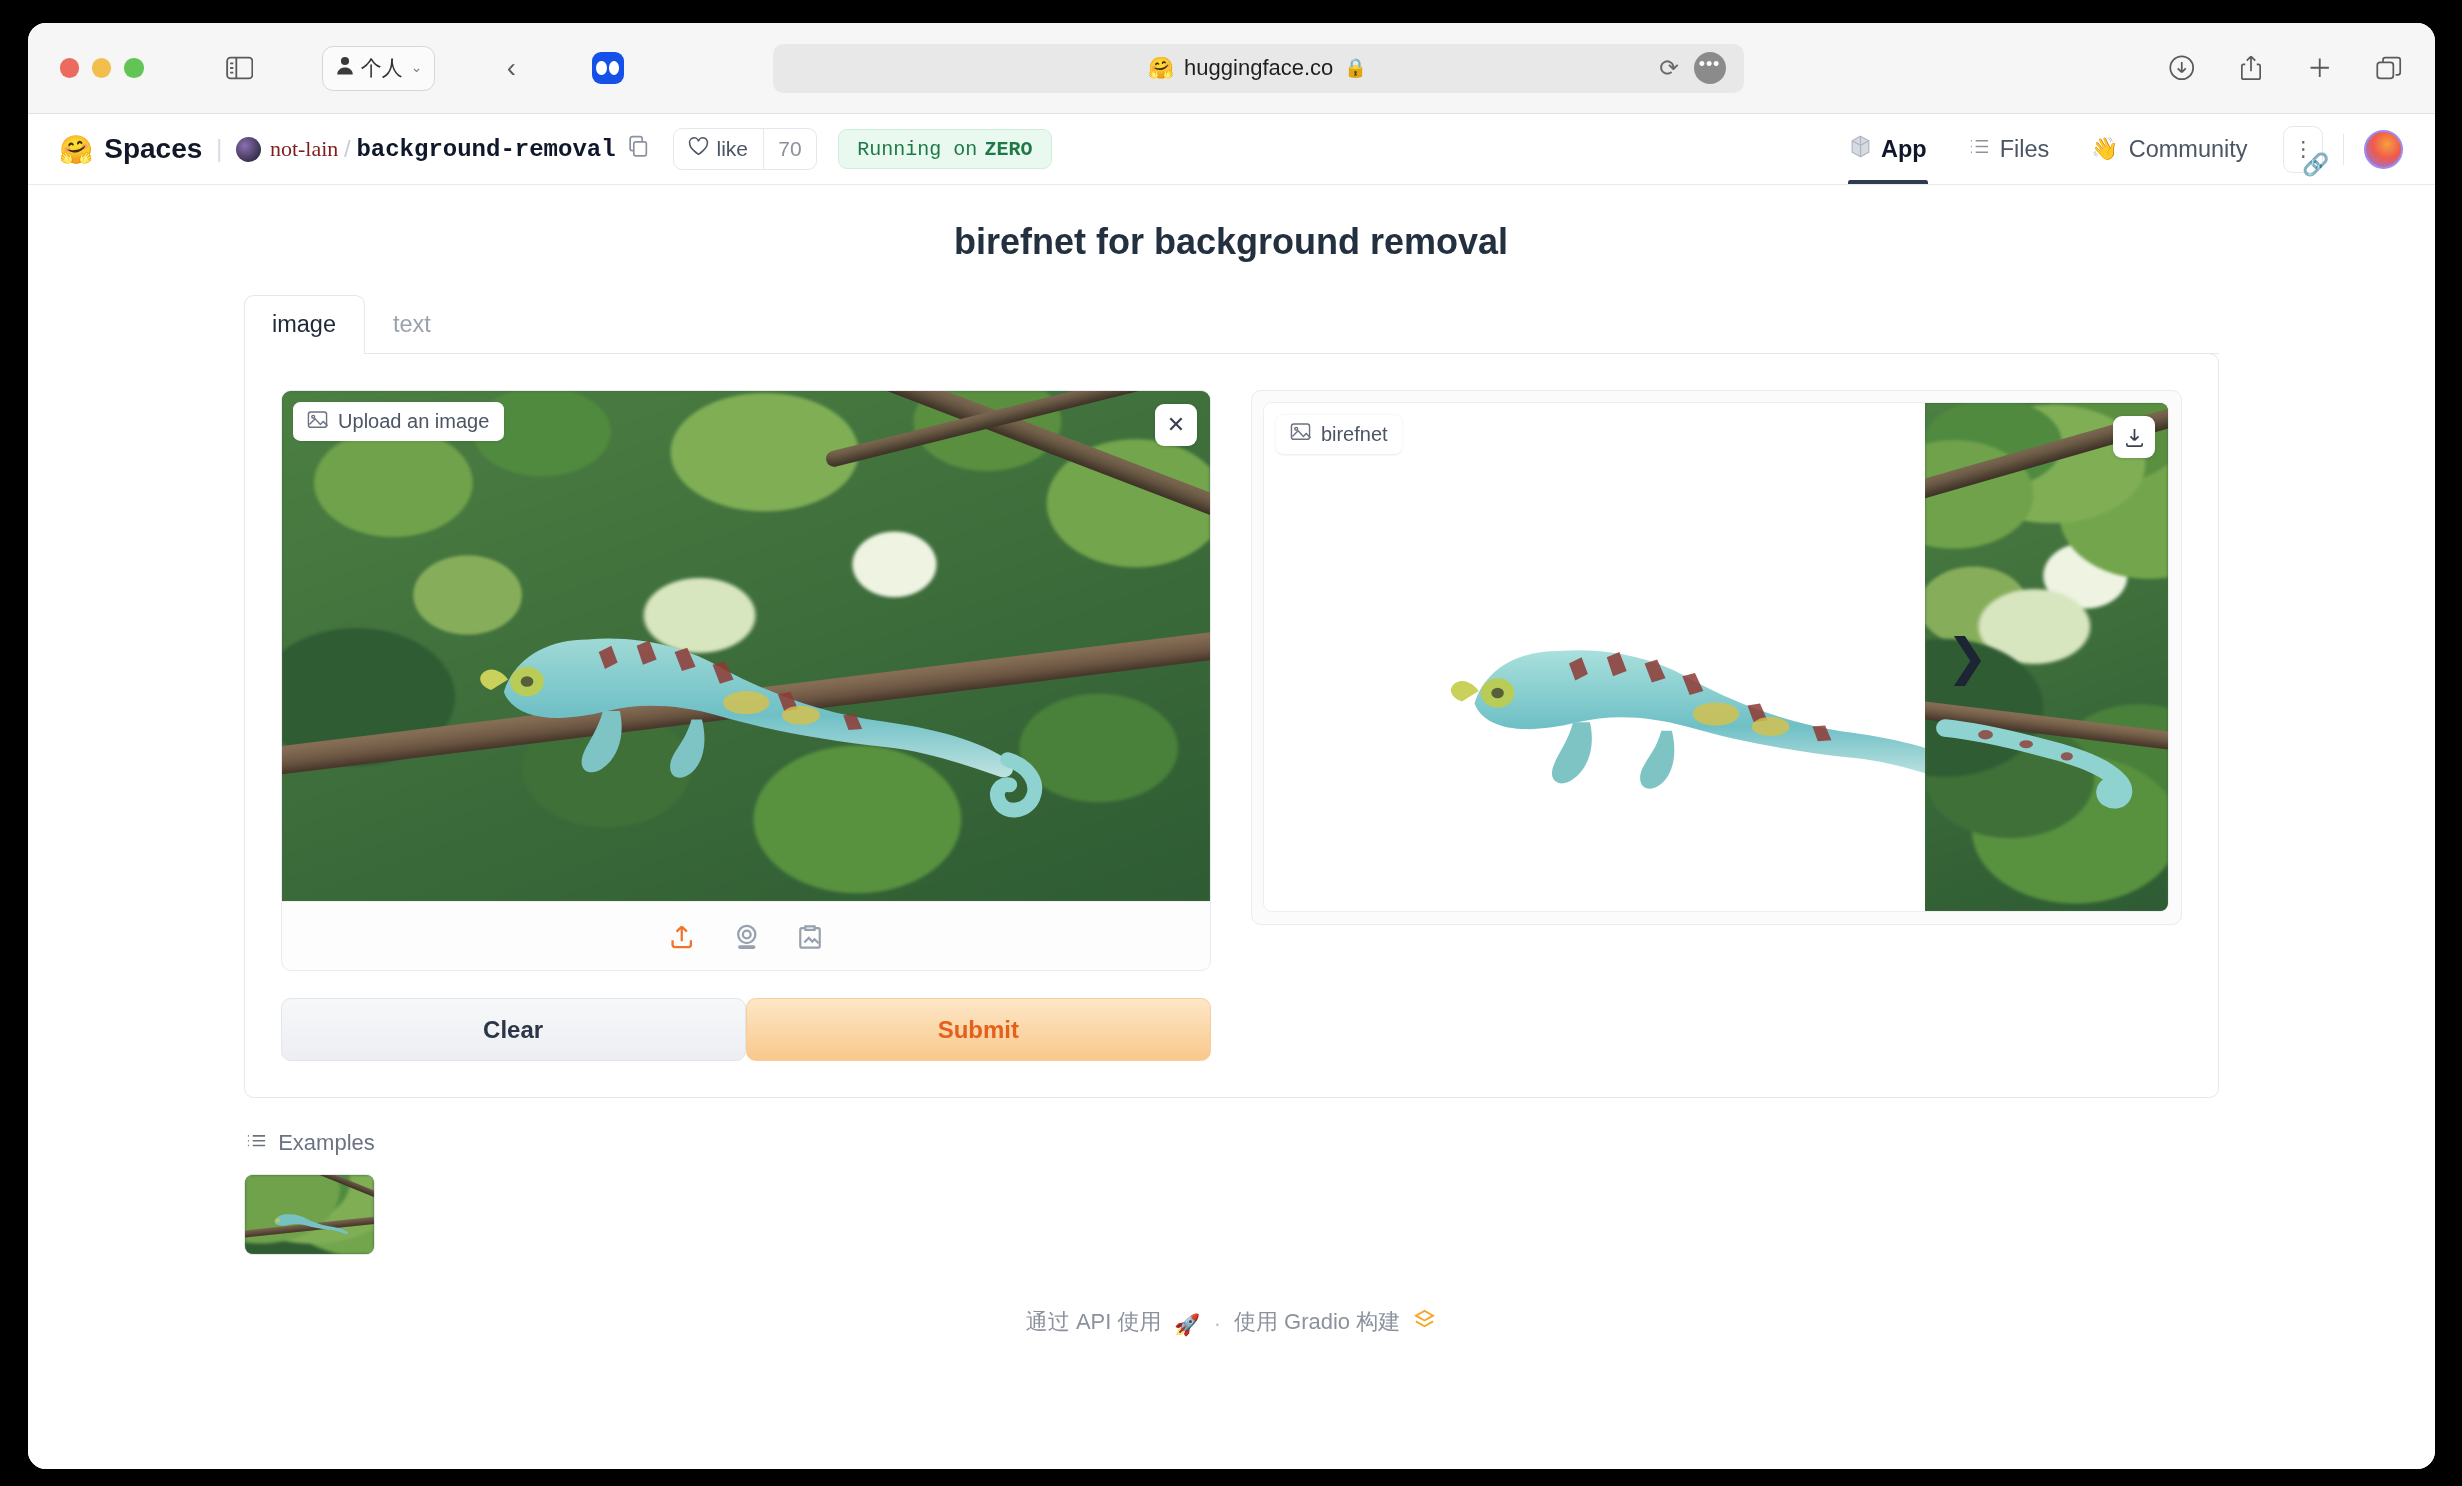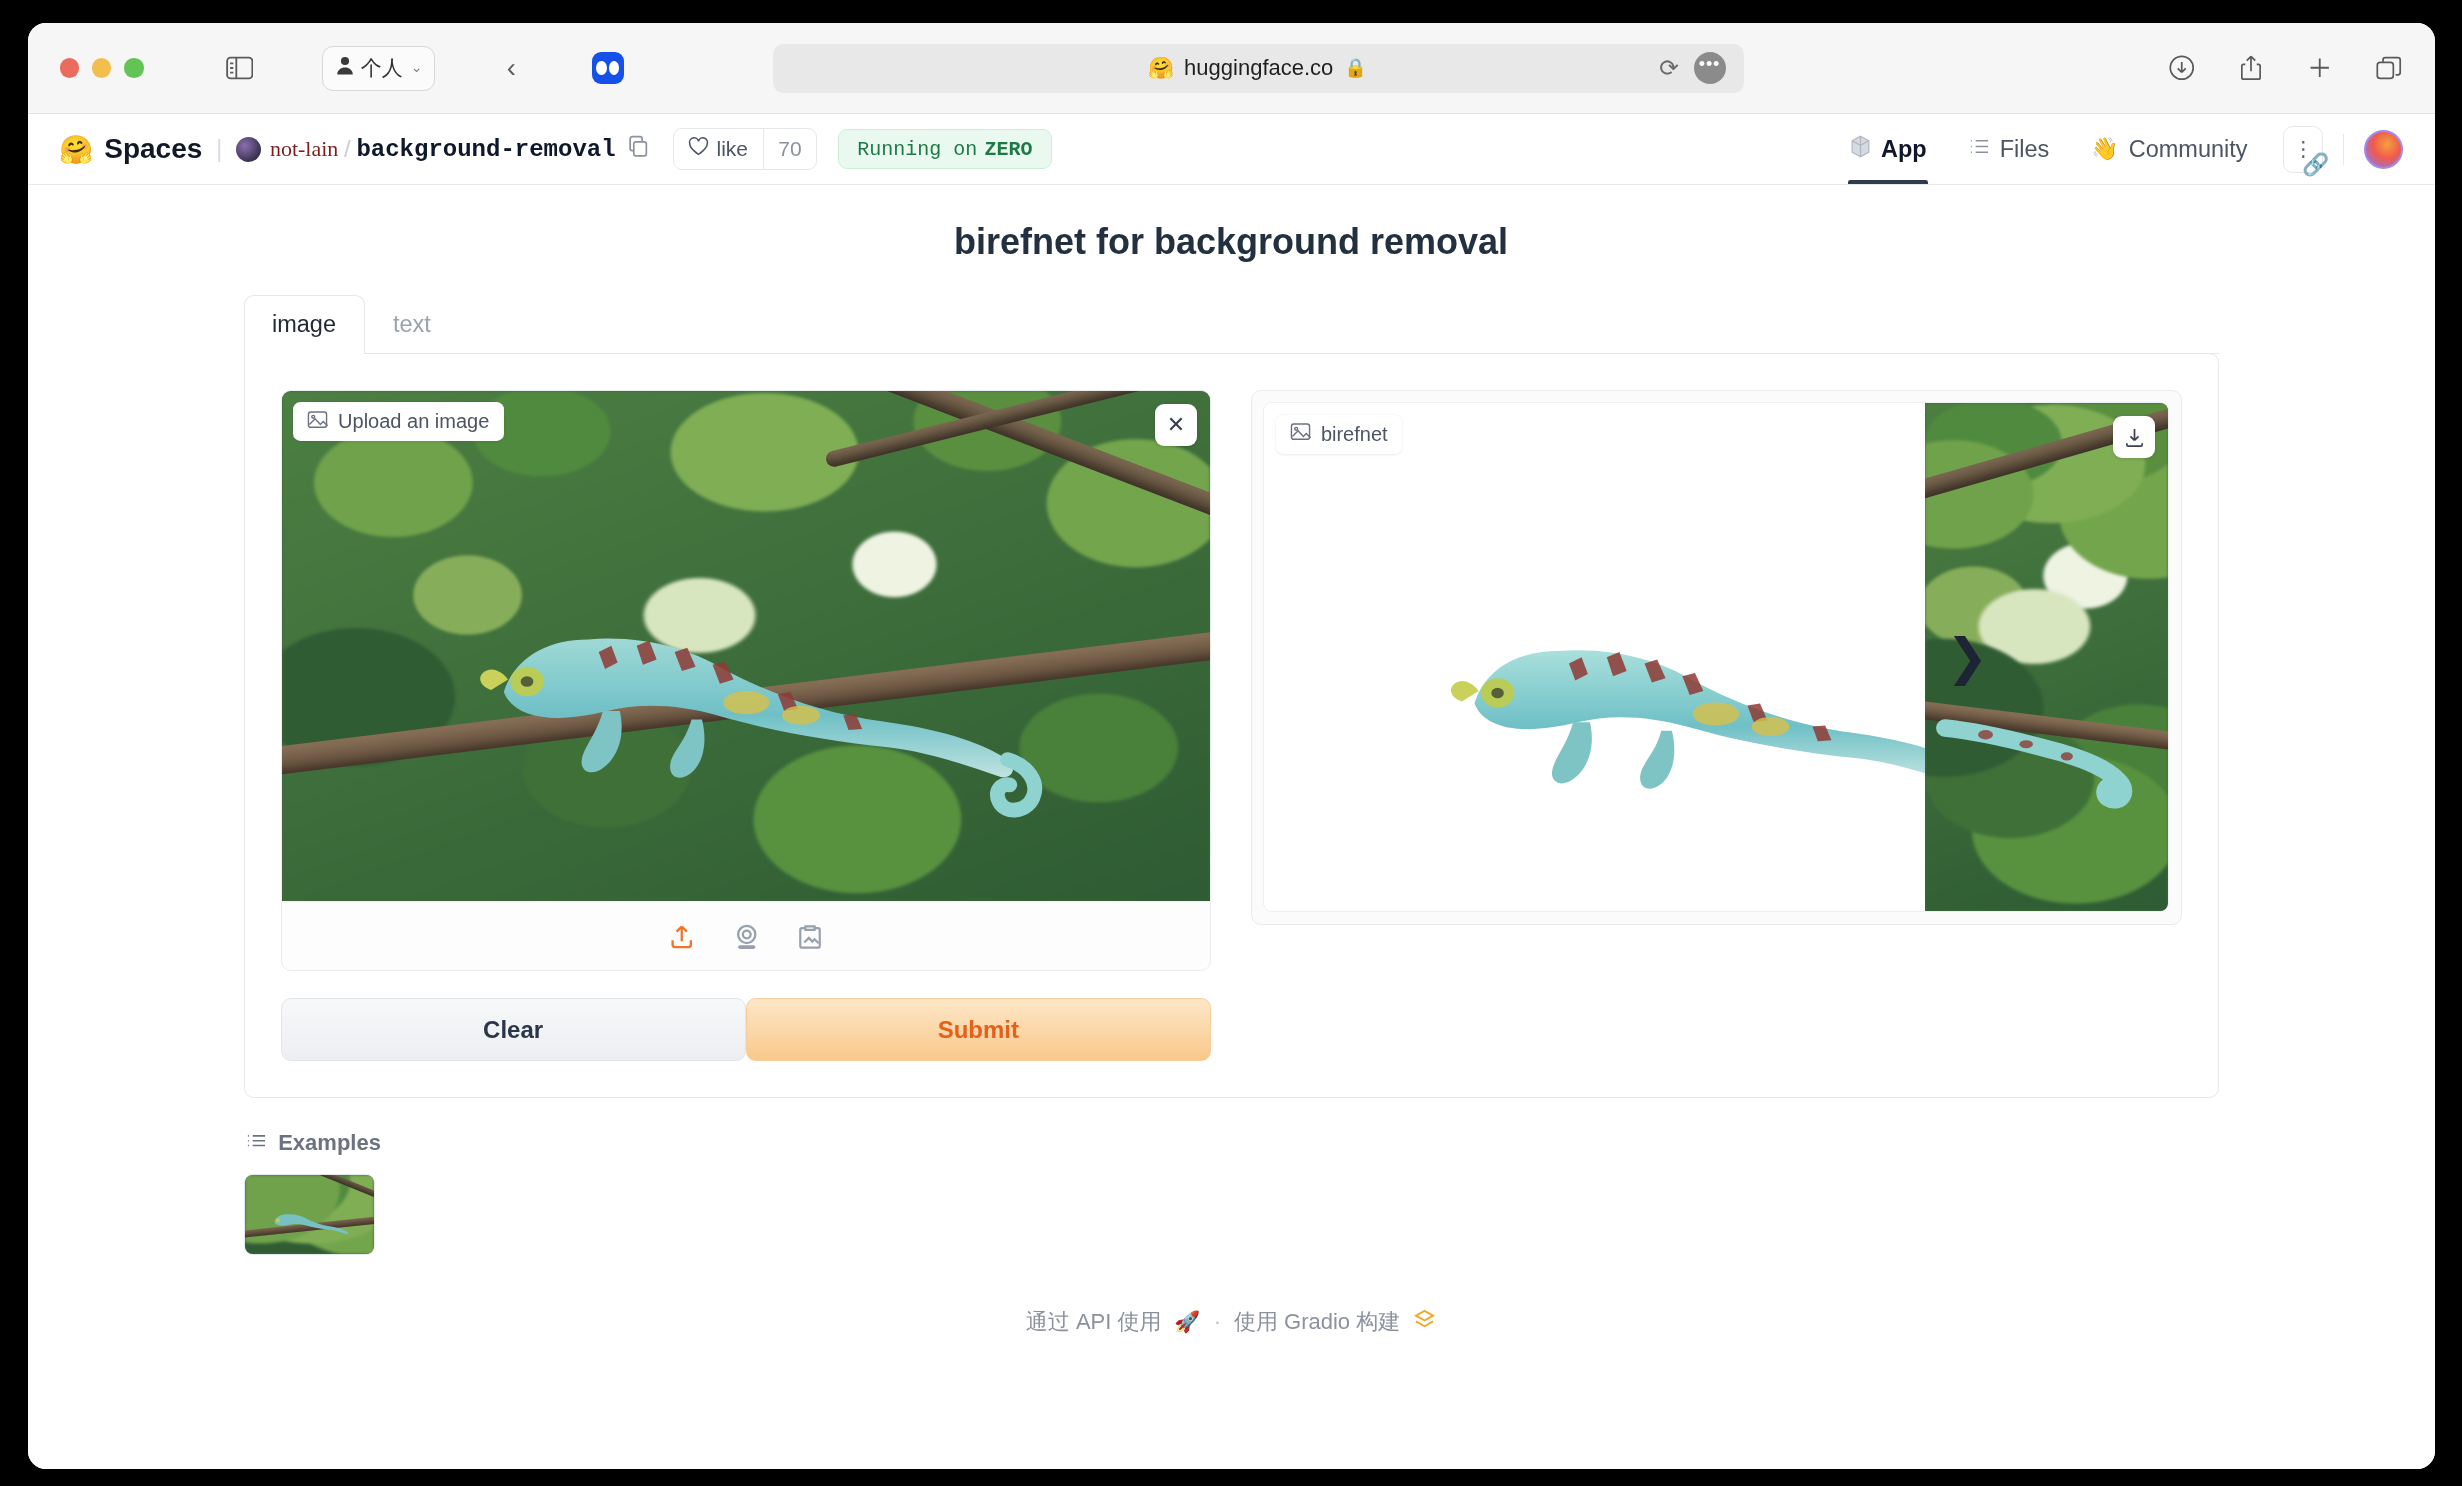--- a/index.html
+++ b/index.html
@@ -320,36 +320,36 @@
     display: flex; align-items: center; justify-content: center;
     font-size: 24px; font-weight: 700;
     border: 0.8px solid #e2e5ea;
   }
   .btn.clear { background: linear-gradient(180deg,#f7f8fa,#eceef1); color: #2b3648; }
   .btn.submit {
     background: linear-gradient(180deg,#fde7c8,#f9c88b);
     color: #e4601d; border-color: #f6cd9b;
   }
 
-  .examples { margin-top: 32px; font-weight: bold; }
+  .examples { margin-top: 32px; }
   .ex-head {
     display:flex; align-items:center; gap: 11.3px;
     font-size: 22px; color: #6b7280; margin-left: 2.4px;
   }
   .ex-thumb {
     margin-top: 18px;
     width: 131px; height: 81px;
     border-radius: 9px;
     border: 0.8px solid #e5e7eb;
     overflow: hidden; position: relative;
   }
 
   .footer {
     margin-top: 52px;
-    display: flex; align-items: center; justify-content: center;
+    display: flex; align-items: flex-end; justify-content: center;
     gap: 13px;
     font-size: 22px; color: #8b929d;
   }
   .footer .rocket { font-size: 21px; }
   .footer .sep { color: #b9bfc8; }
 </style>
 </head>
 <body>
 
 <div class="browser-window">

